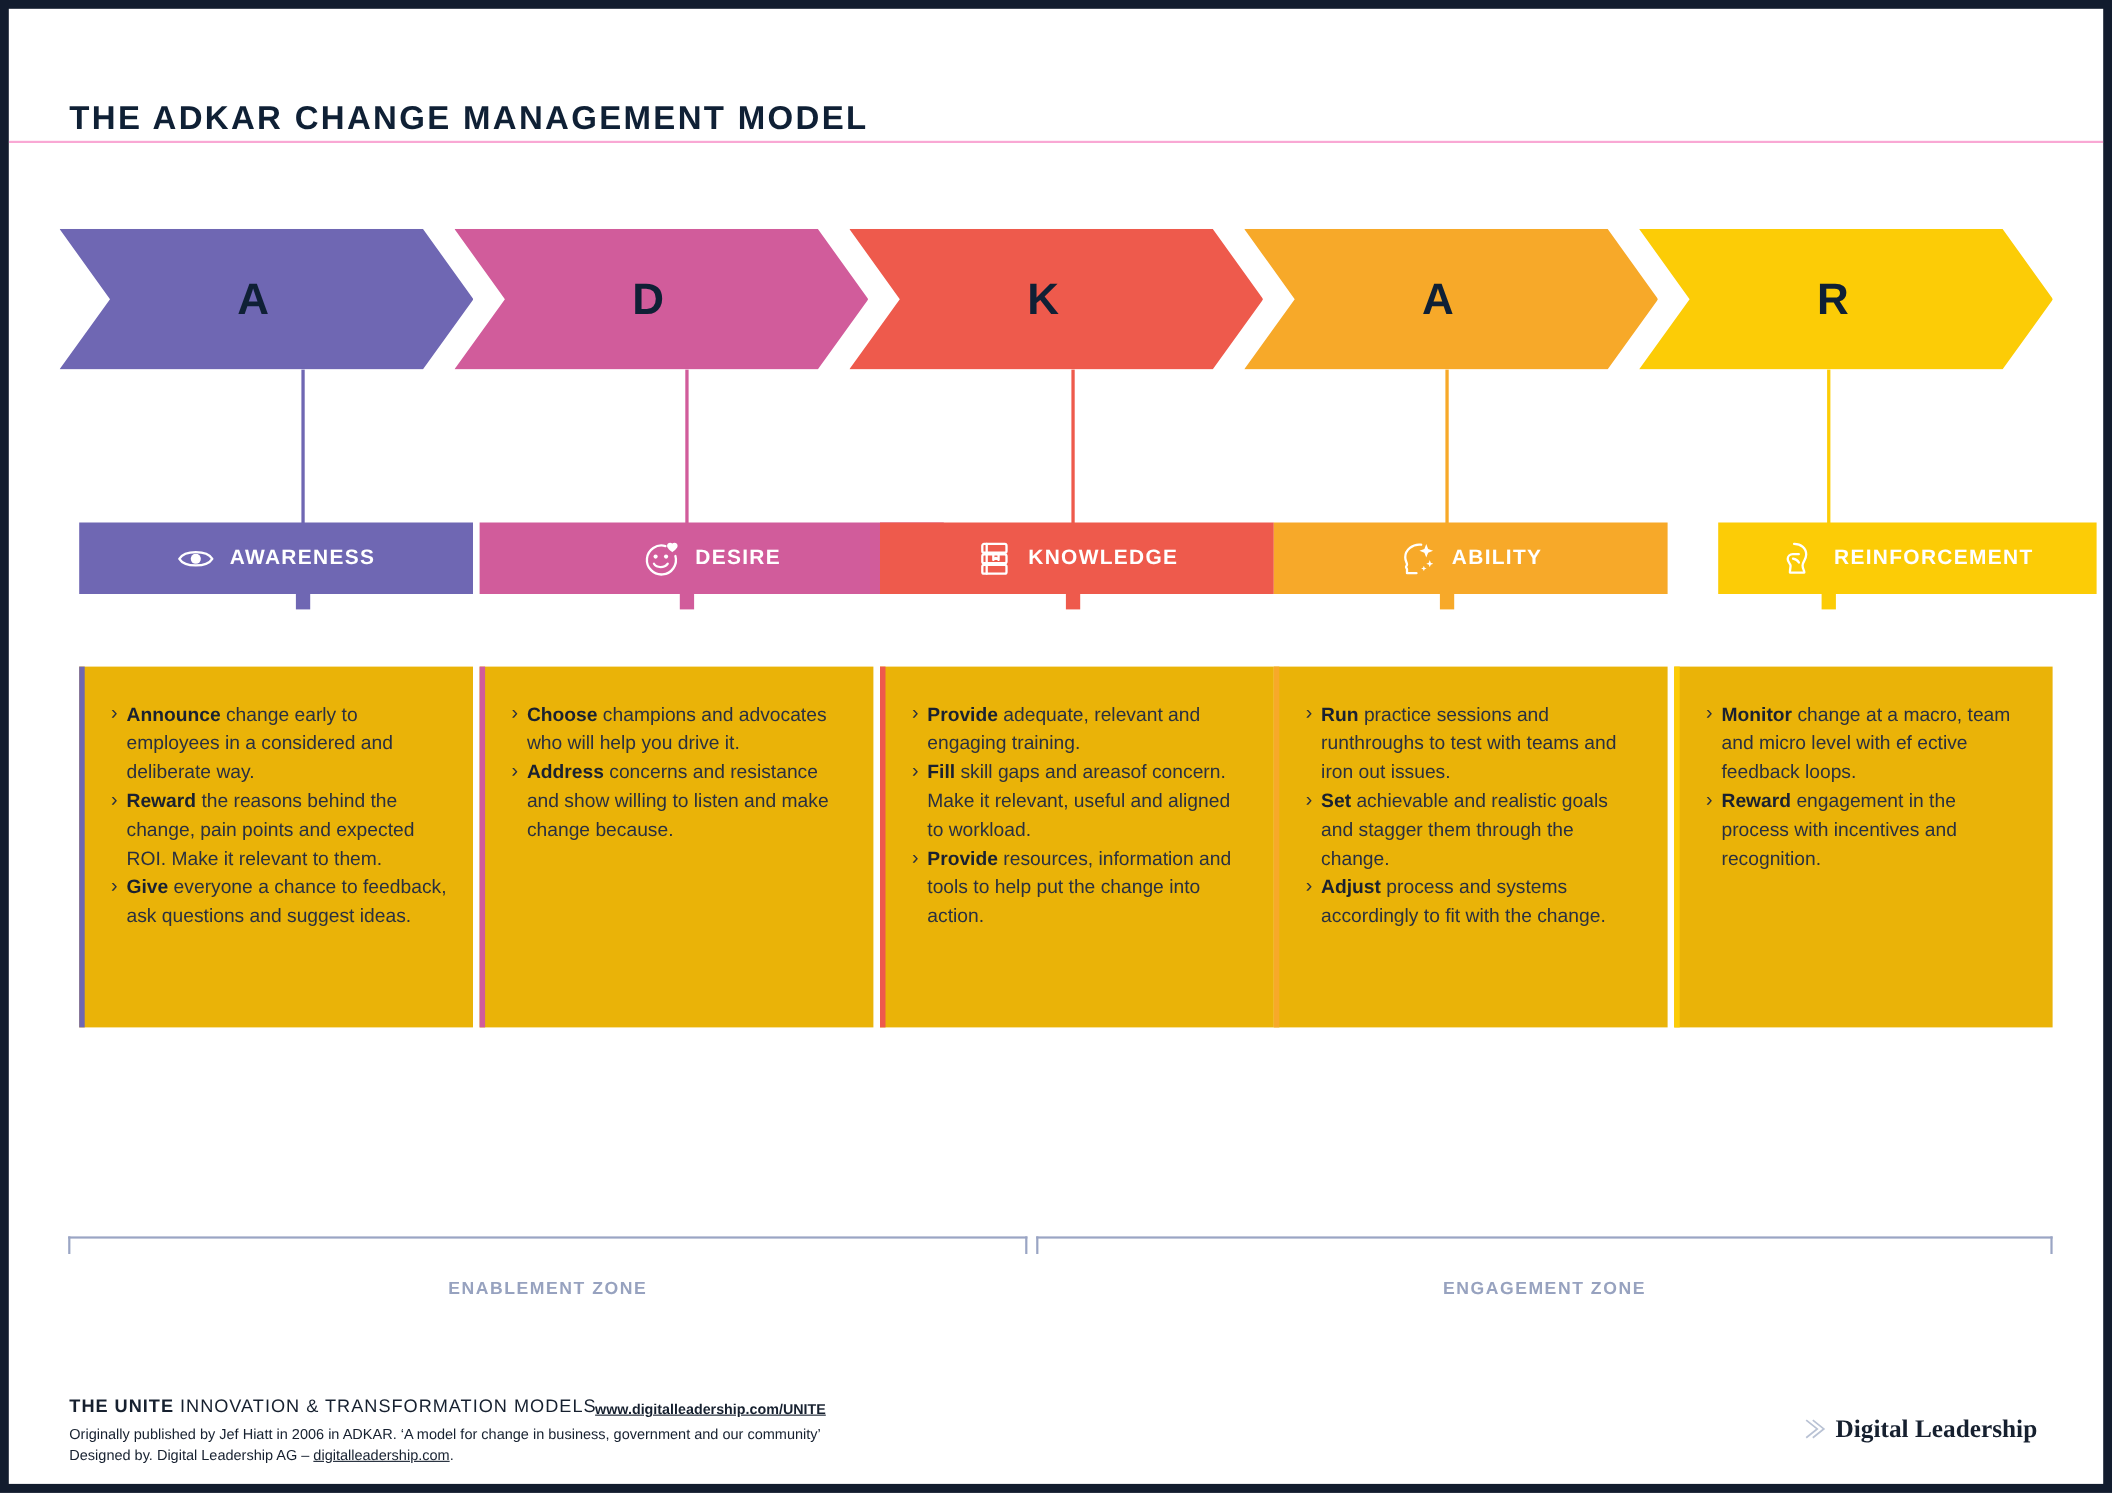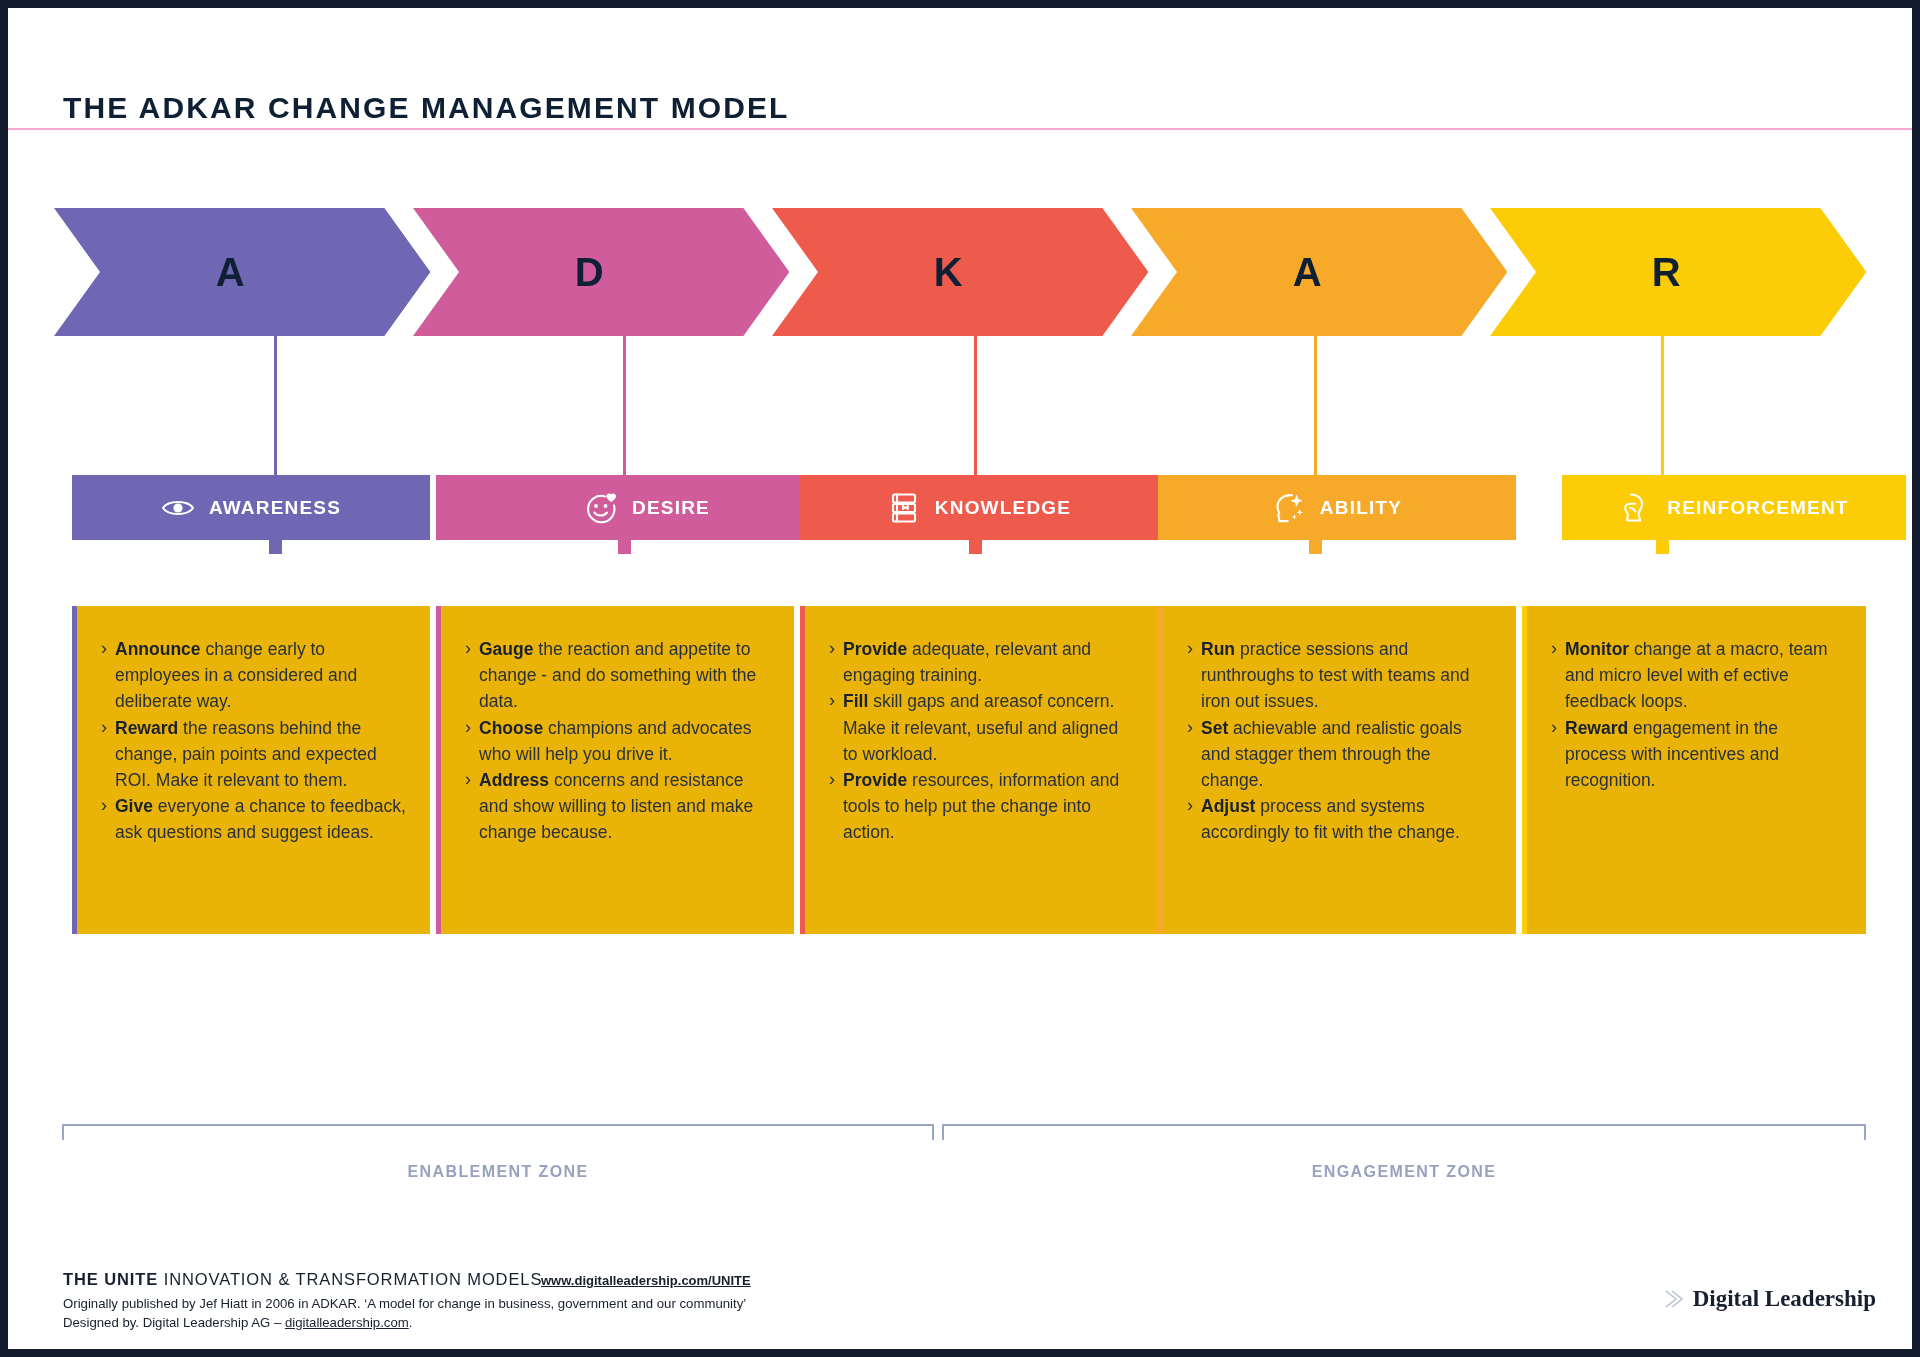--- a/index.html
+++ b/index.html
@@ -173,21 +173,21 @@
     left: 55px;
     font-size: 13.2px;
     color: #16202f;
     white-space: nowrap;
   }
   .footer-line1 { top: 1288px; }
   .footer-line2 { top: 1307px; }
   .footer-line2 u { text-decoration: underline; }
   .brand {
     position: absolute;
-    right: 36px; top: 1278px;
+    right: 60px; top: 1278px;
     display: flex;
     align-items: center;
     gap: 8px;
   }
   .brand-name {
     font-family: "Liberation Serif", serif;
     font-size: 23px;
     font-weight: 700;
     color: #16202f;
     white-space: nowrap;
@@ -249,21 +249,20 @@
             <circle cx="12" cy="15" r="1.9" fill="#ffffff"></circle>
             <circle cx="21.5" cy="15" r="1.9" fill="#ffffff"></circle>
             <path d="M10.5 21.5 C13 25.5, 20 25.5, 23 21.5" style="fill:none;stroke:#ffffff;stroke-width:2.1;stroke-linecap:round;stroke-linejoin:round"></path>
             <path d="M27.2 3.2 c1.9-1.7 4.8-.4 4.8 2 0 2.3-3.2 4.6-4.8 5.8-1.6-1.2-4.8-3.5-4.8-5.8 0-2.4 2.9-3.7 4.8-2 Z" fill="#ffffff"></path>
           </svg>
         </span>
         <span class="lbl-text">DESIRE</span>
       </div>
       <div class="col" style="left: 428px; width: 358px; border-left-color: rgb(209, 92, 155);">
         <ul>
-          <li><b>Gauge</b><span> the reaction and appetite to change - and do something with the data.</span></li>
           <li><b>Choose</b><span> champions and advocates who will help you drive it.</span></li>
           <li><b>Address</b><span> concerns and resistance and show willing to listen and make change because.</span></li>
         </ul>
       </div>
       <div class="connector" style="left: 966px; top: 328px; height: 210px; background: rgb(238, 90, 76);"></div>
       <div class="connector-cap" style="left: 961px; top: 531px; background: rgb(238, 90, 76);"></div>
       <div class="labelbar" style="left: 792px; width: 358px; background: rgb(238, 90, 76);">
         <span class="lbl-icon">
           <svg viewBox="0 0 34 34" width="34" height="34">
             <rect x="6" y="3.5" width="22" height="8" rx="1.6" style="fill:none;stroke:#ffffff;stroke-width:2.1;stroke-linecap:round;stroke-linejoin:round"></rect>

